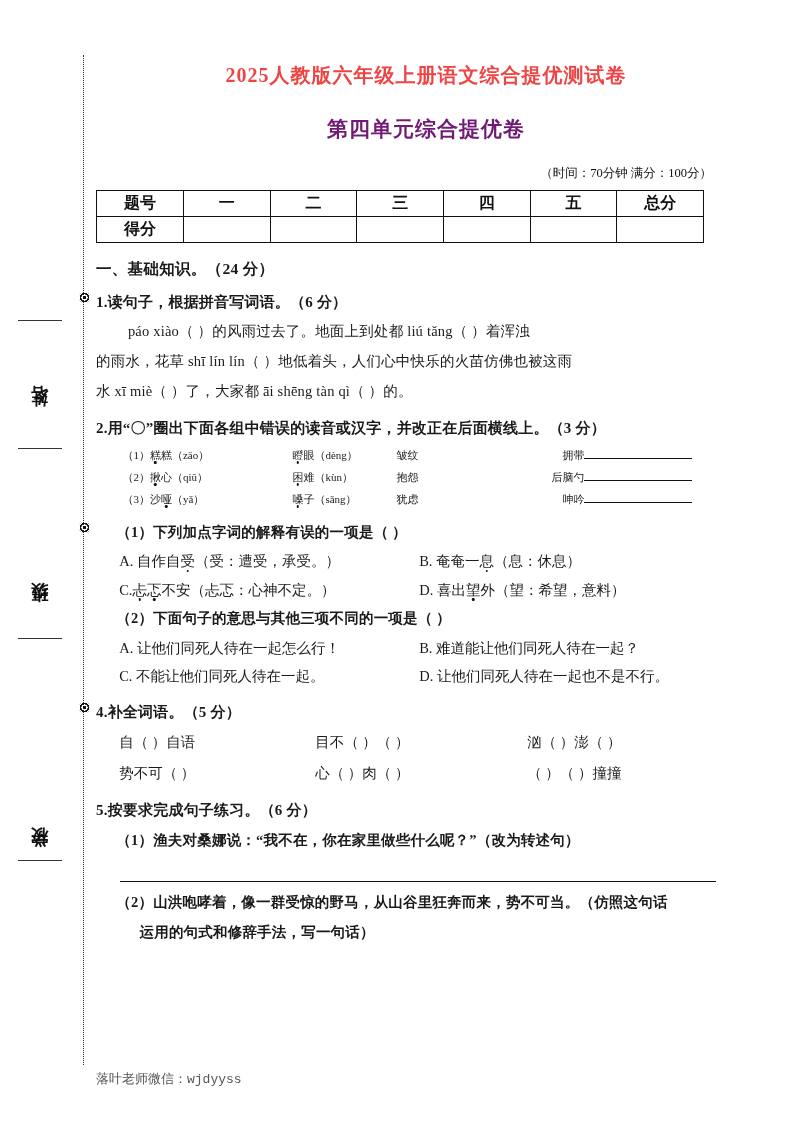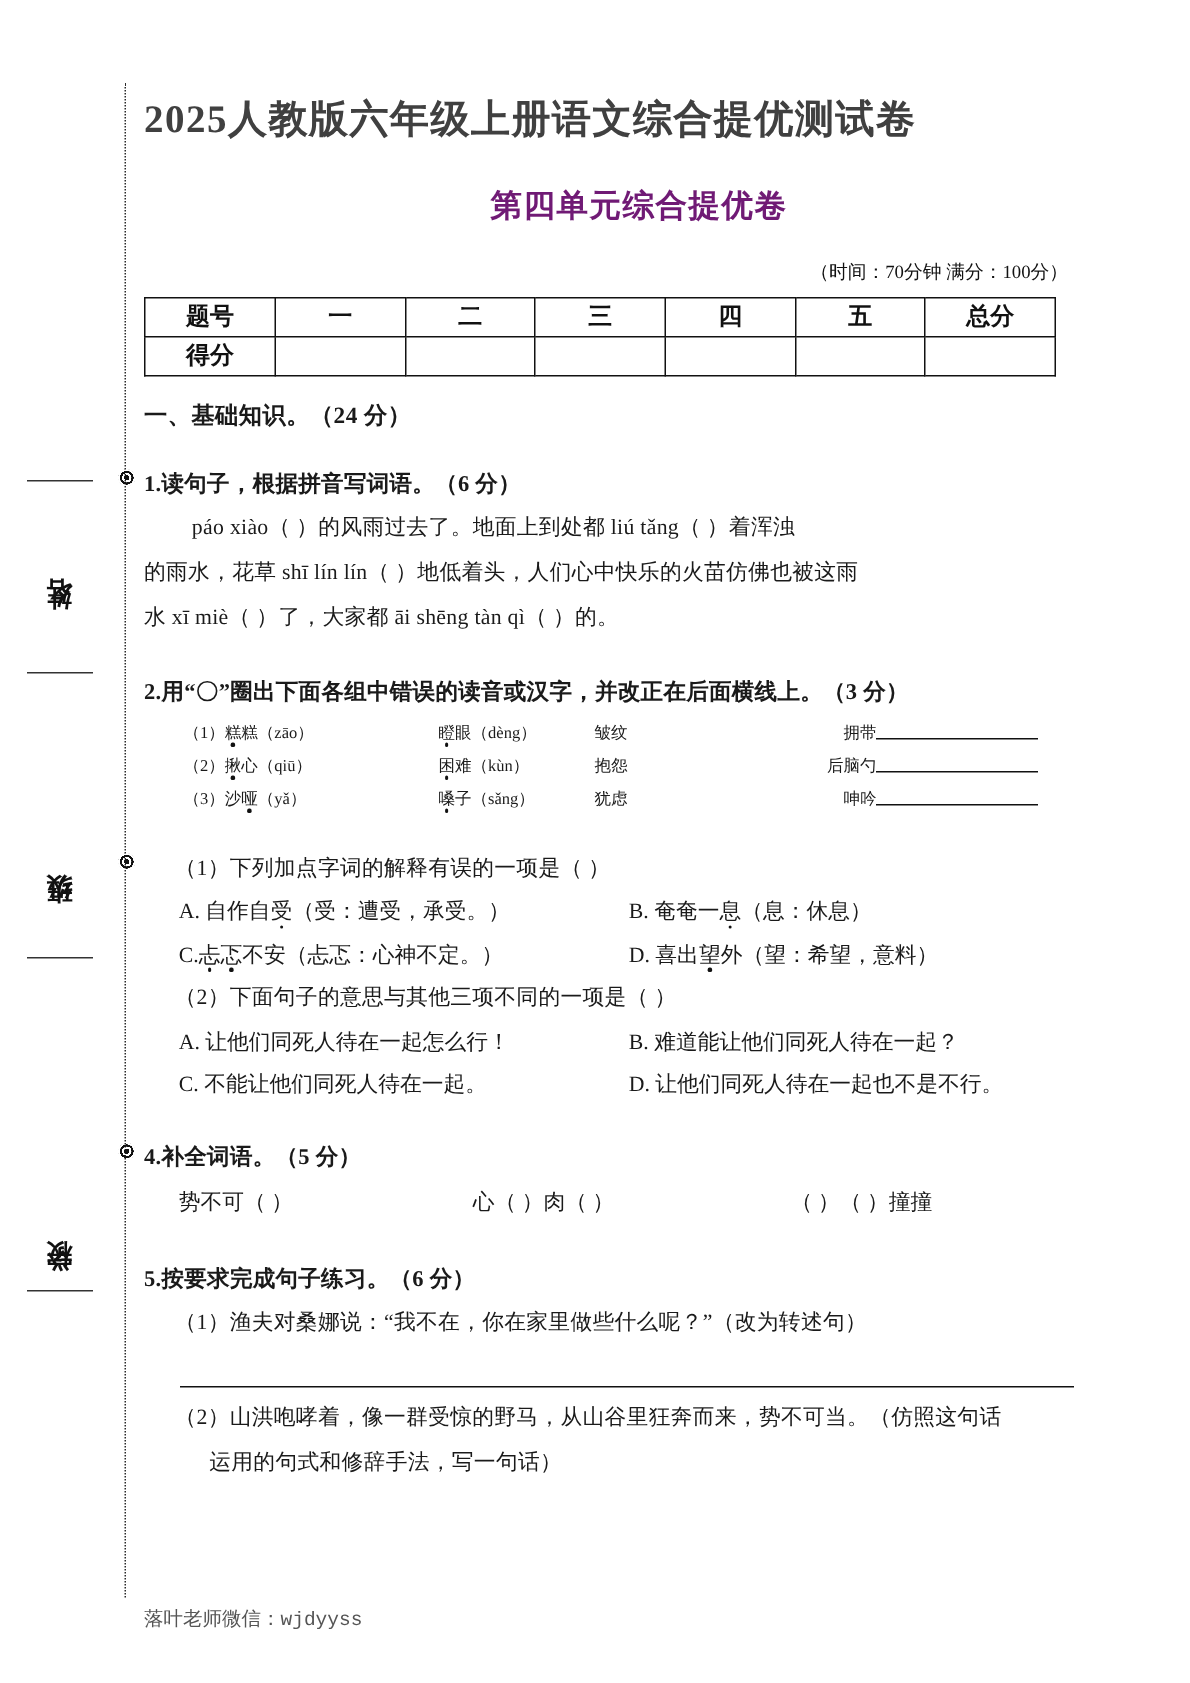--- a/index.html
+++ b/index.html
@@ -56,26 +56,26 @@
   
   #page {
     position: absolute;
     left: 96px;
     top: 0;
     width: 660px;
     height: 1122px;
   }
 
   .title-main {
-    text-align: left;
-    font-size: 26px;
+    text-align: center;
+    font-size: 20px;
     font-weight: bold;
     letter-spacing: 1px;
     margin-top: 62px;
-    color: #404040;
+    color: #ef4444;
     font-family: "Liberation Serif", "DejaVu Serif", serif;
   }
   .title-sub {
     text-align: center;
     font-size: 21px;
     font-weight: bold;
     letter-spacing: 1px;
     margin-top: 26px;
     color: #701a75;
   }
@@ -107,21 +107,21 @@
 
   
   .section-head {
     font-size: 15.5px;
     font-weight: bold;
     margin-top: 16px;
     letter-spacing: 0.3px;
   }
   .q {
     position: relative;
-    margin-top: 21px;
+    margin-top: 8px;
     font-size: 14.5px;
     line-height: 1.95;
   }
   .q-title {
     font-weight: bold;
     font-size: 15px;
     letter-spacing: 0.2px;
   }
   .q-num { font-weight: bold; }
   .marker {
@@ -134,21 +134,21 @@
     background:
       radial-gradient(circle, #111 0 22%, transparent 23% 40%, #111 41% 58%, transparent 59% 72%, #111 73% 100%);
     border: 0;
   }
   .body-line {
     font-size: 14.5px;
     line-height: 2.05;
     letter-spacing: 0.2px;
   }
   .indent2 { text-indent: 2.2em; }
-  .sub-q { margin-left: 1.4em; }
+  .sub-q { margin-left: 1.4em; font-weight: bold; }
   .opt { white-space: nowrap; }
 
   .dotbelow { position: relative; }
   .dotbelow::after {
     content: "";
     position: absolute;
     left: 50%;
     bottom: -3px;
     transform: translateX(-50%);
     width: 2.5px;
@@ -319,20 +319,25 @@
       <div class="opt">D. 让他们同死人待在一起也不是不行。</div>
     </div>
   </div>
 
   <div class="q">
     <span class="marker"></span>
     <div class="q-title">
       <span class="q-num">4.</span><span>补全词语。（5 分）</span>
     </div>
     <div class="idiom-row">
+      <span>自（     ）自语</span>
+      <span>目不（     ）（     ）</span>
+      <span>汹（     ）澎（     ）</span>
+    </div>
+    <div class="idiom-row">
       <span>势不可（     ）</span>
       <span>心（     ）肉（     ）</span>
       <span>（     ）（     ）撞撞</span>
     </div>
   </div>
 
   <div class="q">
     <div class="q-title">
       <span class="q-num">5.</span><span>按要求完成句子练习。（6 分）</span>
     </div>

